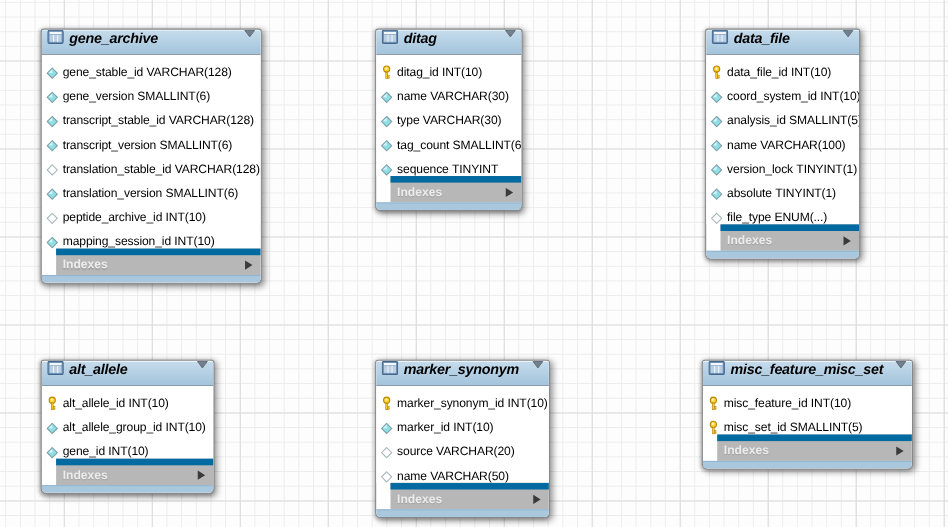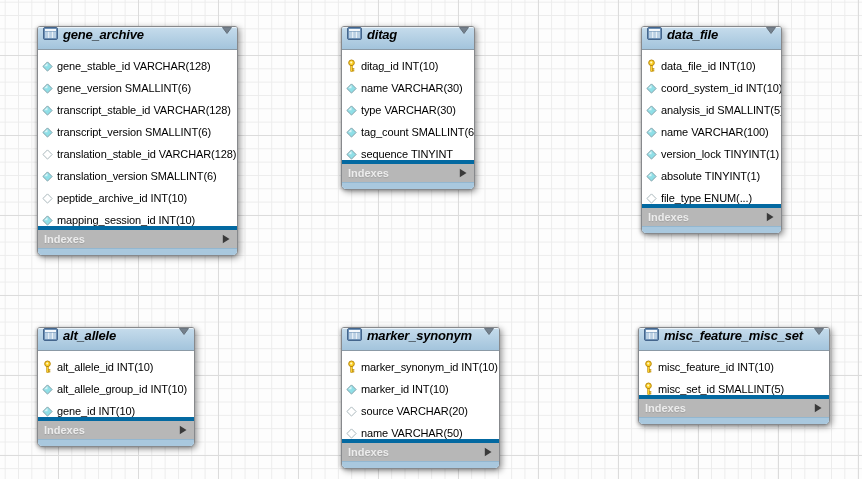--- a/index.html
+++ b/index.html
@@ -71,21 +71,22 @@
     letter-spacing: -0.1px;
   }
   .column-name { margin-right: 3px; }
 
   .indexes-row {
     height: 18px;
     display: flex;
     align-items: center;
     padding: 0 7px 0 6px;
     background: var(--indexes-bg, #b7b7b7);
-    border-top: 4px solid #0369a1;
+    border-top: 6px solid #0369a1;
+    margin-left: 13px;
   }
 
   .indexes-label {
     flex: 1 1 auto;
     font-size: 11px;
     font-weight: bold;
     color: var(--indexes-text, #ececec);
     text-shadow: 0 1px 1px rgba(0,0,0,0.12);
   }
 

